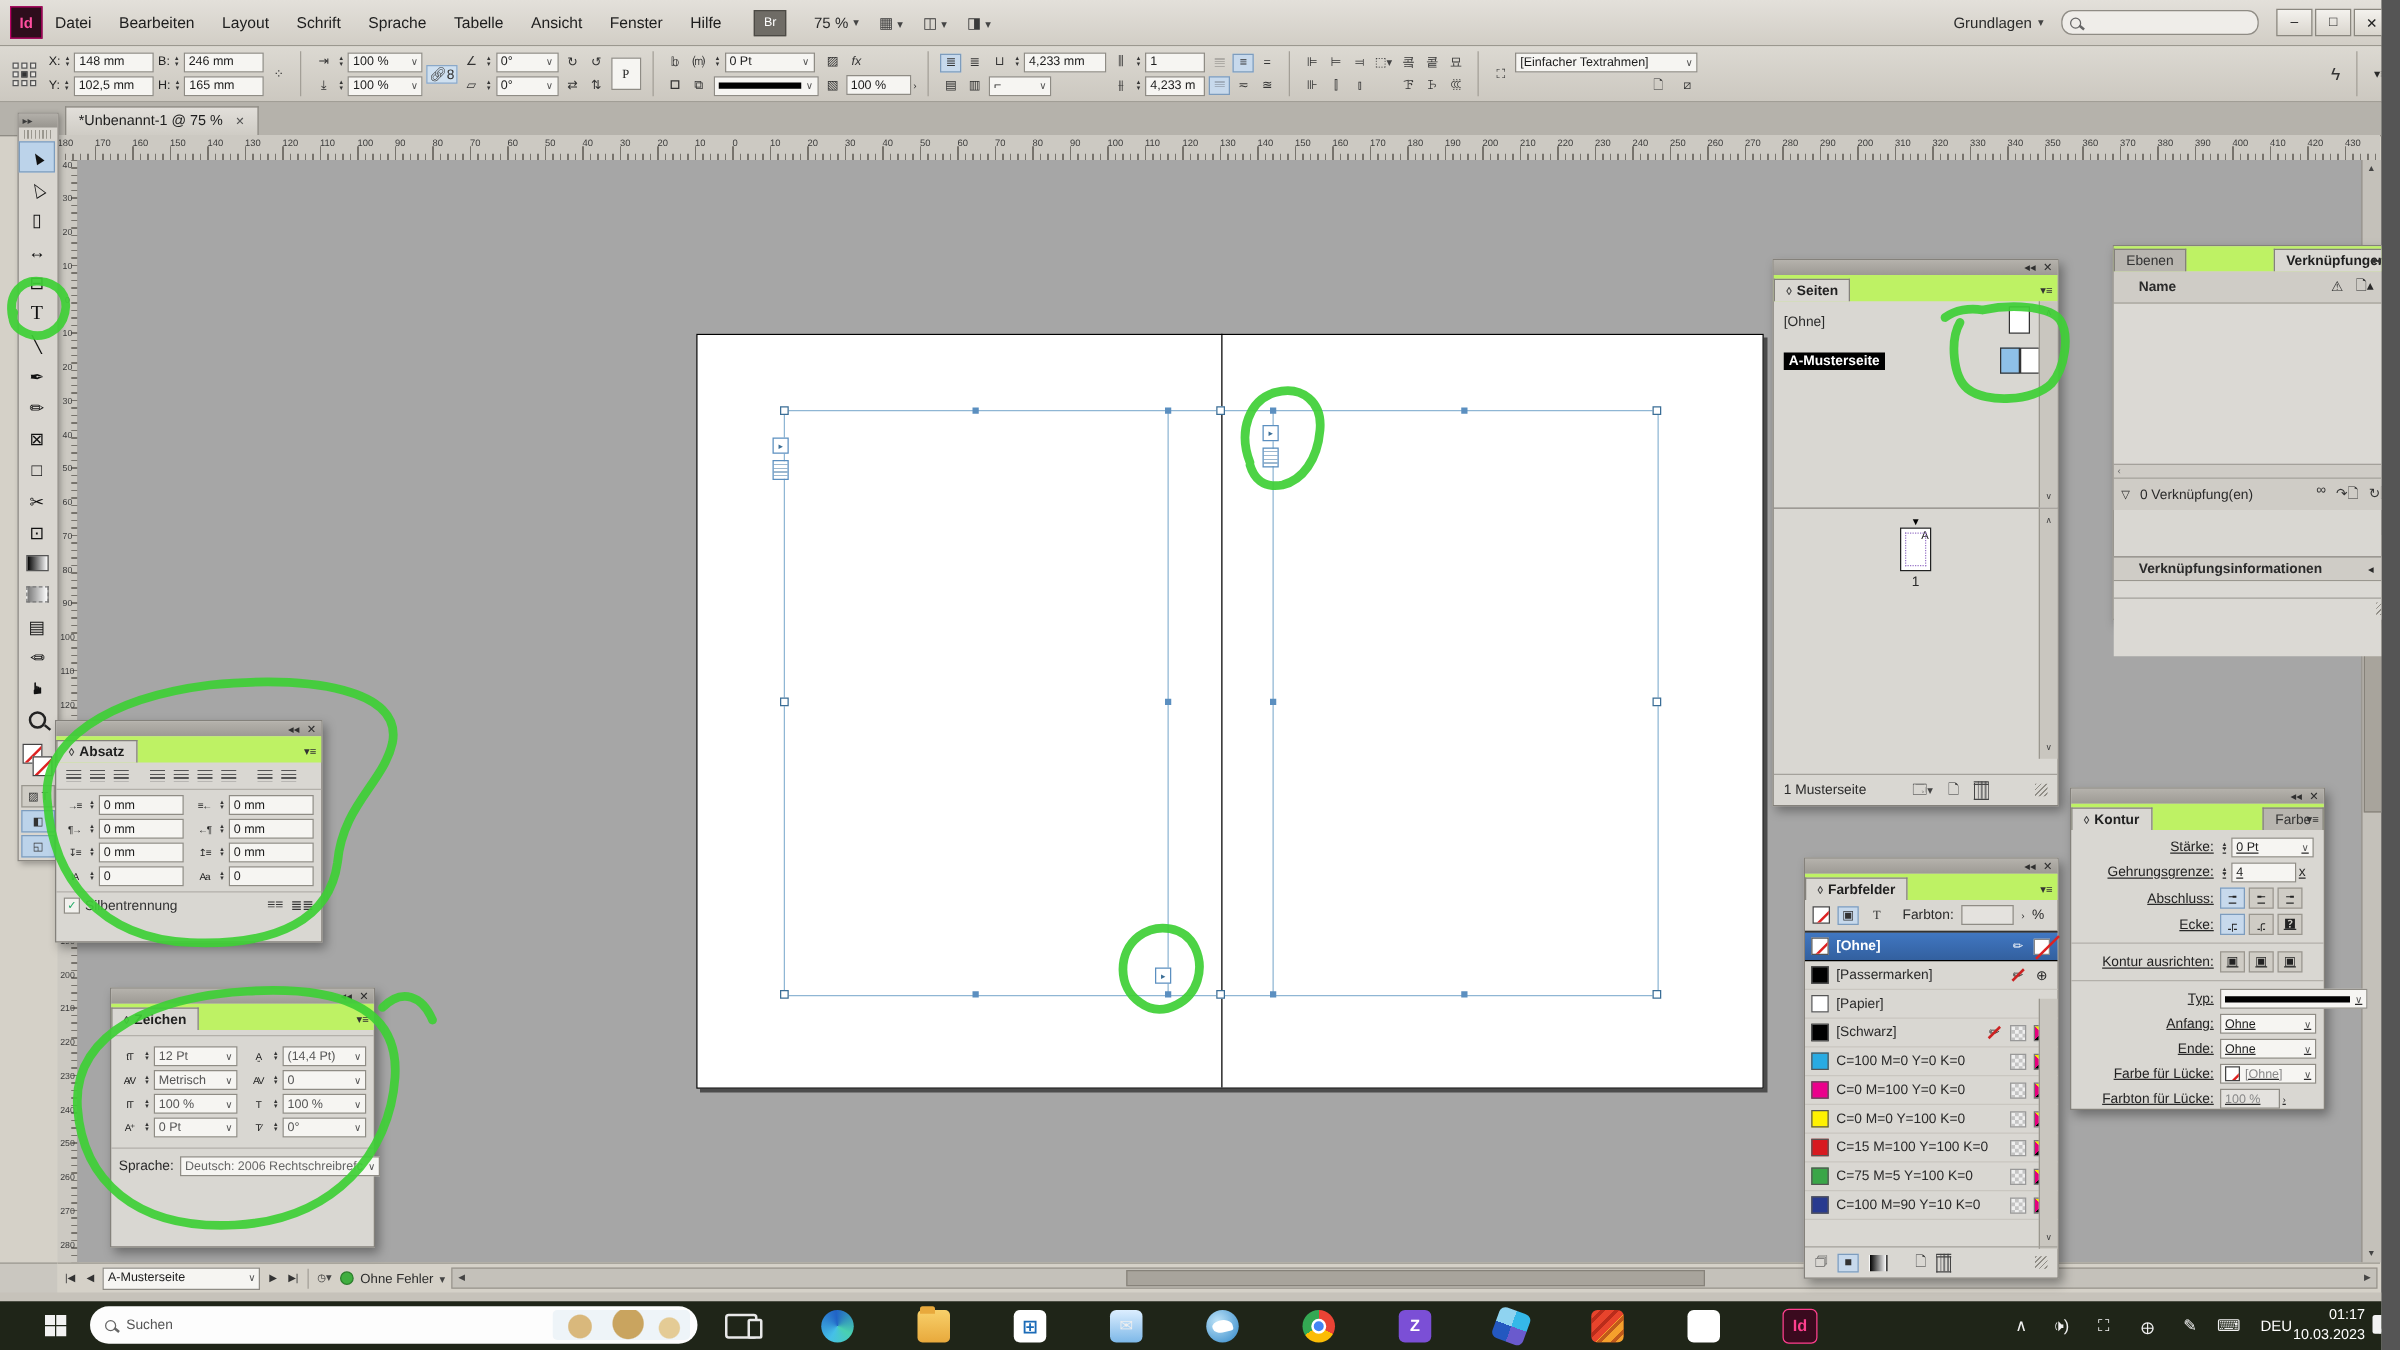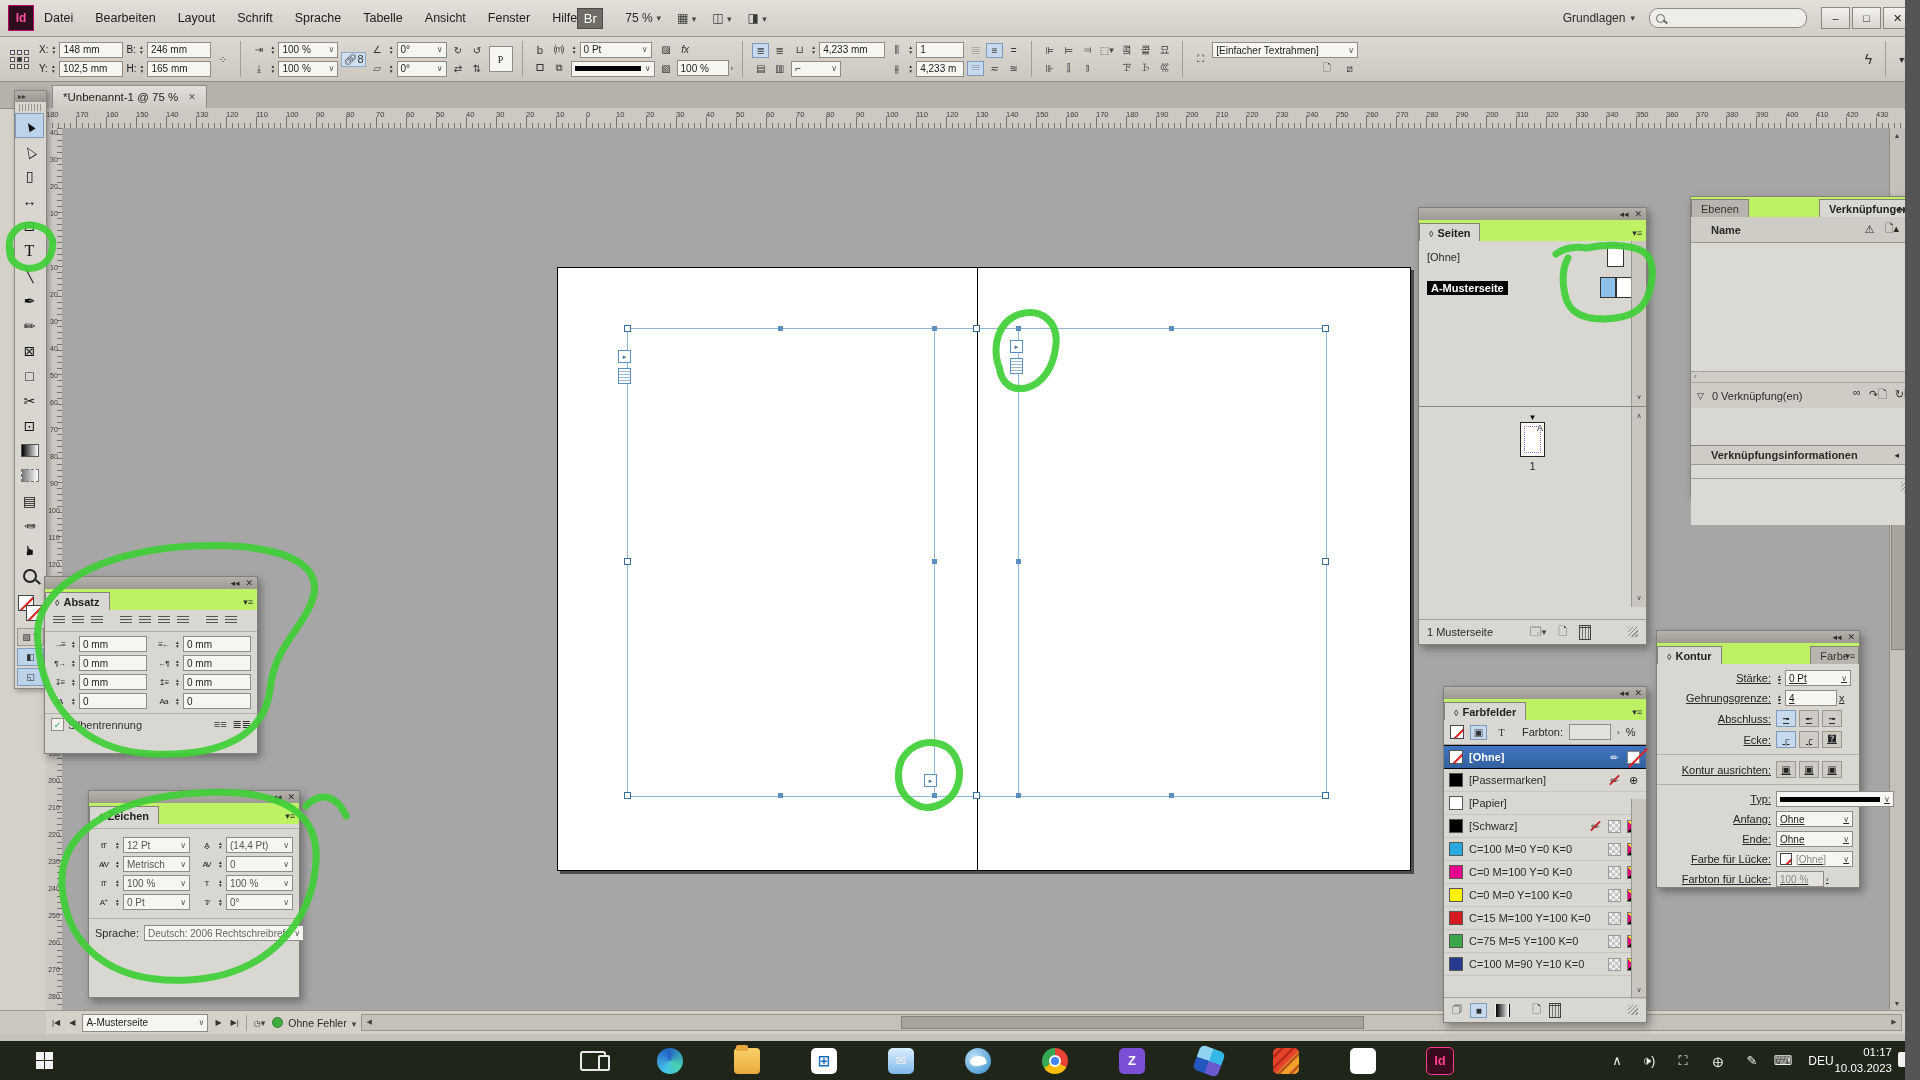--- a/index.html
+++ b/index.html
@@ -4,21 +4,21 @@
 <style>
   html,body{margin:0;padding:0;background:#555;}
   #screen{position:relative;width:1905px;height:1080px;overflow:hidden;
     font-family:"Liberation Sans","DejaVu Sans",sans-serif;font-size:11px;color:#2a2a2a;
     background:#d5d1c8;}
   
   #titlebar{position:absolute;left:0;top:0;width:1920px;height:36px;background:linear-gradient(#e3e0da,#d2cec6);border-bottom:1px solid #9b988f;display:flex;align-items:center;gap:0;}
   .idlogo{width:24px;height:24px;background:#2e0d1c;color:#ff4fa0;border:1px solid #b06;font-weight:bold;font-size:12px;display:flex;align-items:center;justify-content:center;margin:0 10px 0 8px;}
   #menus{display:flex;gap:22px;font-size:12.5px;color:#1d1d1d;}
   #menus span{cursor:default;}
-  .brbadge{width:24px;height:19px;background:#6f6c66;color:#fff;font-size:13px;display:flex;align-items:center;justify-content:center;border:1px solid #4c4a45;}
+  .brbadge{margin-left:26px;width:24px;height:19px;background:#6f6c66;color:#fff;font-size:10px;display:flex;align-items:center;justify-content:center;border:1px solid #4c4a45;}
   .zoomdd{margin-left:22px;display:flex;align-items:center;gap:4px;font-size:12px;}
   .caret::after{content:"▾";font-size:9px;color:#444;}
   .viewbtn{margin-left:16px;font-size:12px;color:#3a3a3a;}
   #tb-right{margin-left:auto;display:flex;align-items:center;gap:14px;padding-right:8px;}
   #workspace{display:flex;gap:5px;align-items:center;font-size:12px;}
   #qsearch{width:150px;height:18px;background:#efede9;border:1px solid #8f8c85;border-radius:9px;display:flex;align-items:center;padding-left:6px;color:#777;}
   .mag{width:7px;height:7px;border:1.5px solid #666;border-radius:50%;position:relative;display:inline-block;}
   .mag::after{content:"";position:absolute;width:5px;height:1.5px;background:#666;right:-4px;bottom:-1px;transform:rotate(40deg);}
   .winbtn{width:27px;height:20px;border:1px solid #8a877f;background:linear-gradient(#f4f2ee,#d9d5cd);display:flex;align-items:center;justify-content:center;font-size:11px;color:#222;}
   
@@ -1152,20 +1152,25 @@
 
   <div id="taskbar" data-name="taskbar">
     <div class="tbitem" style="left:24px;width:40px;" data-name="start-button">
         <span class="winlogo">
           <i></i>
           <i></i>
           <i></i>
           <i></i>
         </span>
       </div>
+    <div id="tbsearch" data-name="taskbar-search">
+      <span class="mag" data-name="search-icon"></span>
+      <span data-name="taskbar-search-label">Suchen</span>
+      <span class="shroom" data-name="search-daily-image"></span>
+    </div>
     <div class="tbitem" style="left:575px;width:36px;" data-name="task-view-button">
         <span class="tvico"></span>
       </div>
     <div class="tbitem" style="left:652px;width:36px;" data-name="edge-app-icon">
         <span class="appico edge"></span>
       </div>
     <div class="tbitem" style="left:729px;width:36px;" data-name="file-explorer-app-icon">
         <span class="appico folder"></span>
       </div>
     <div class="tbitem" style="left:806px;width:36px;" data-name="store-app-icon">

